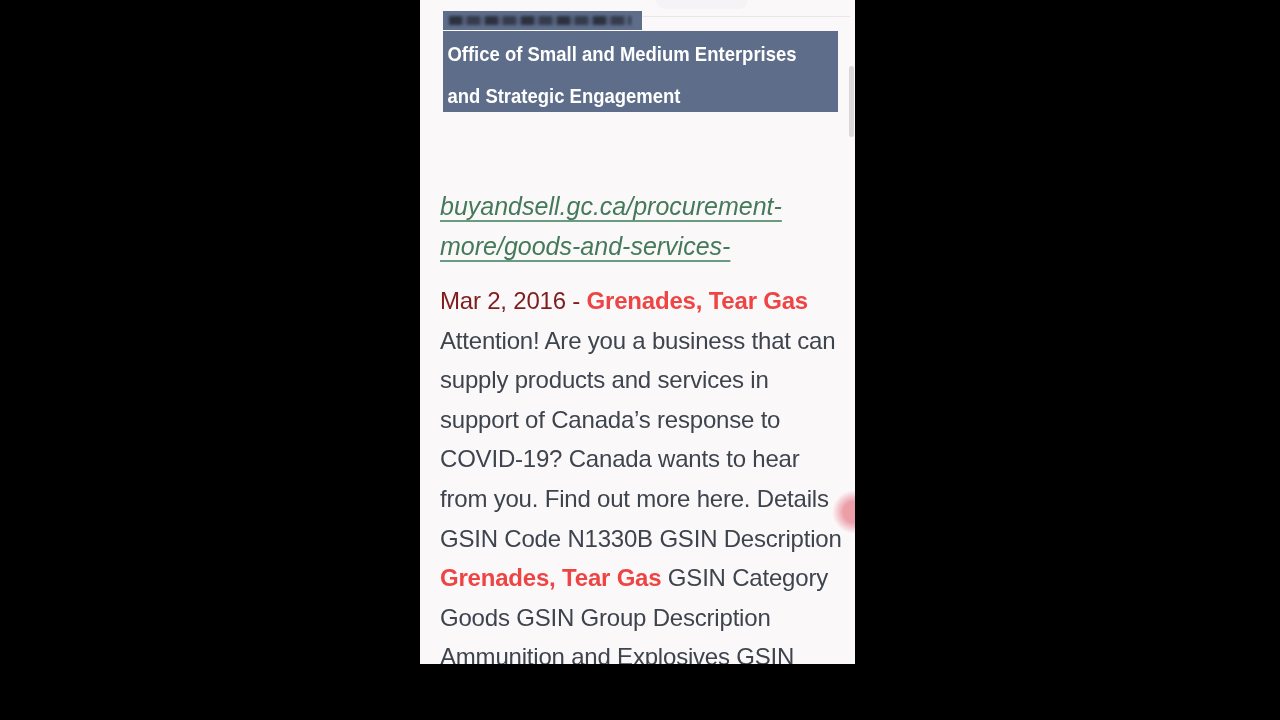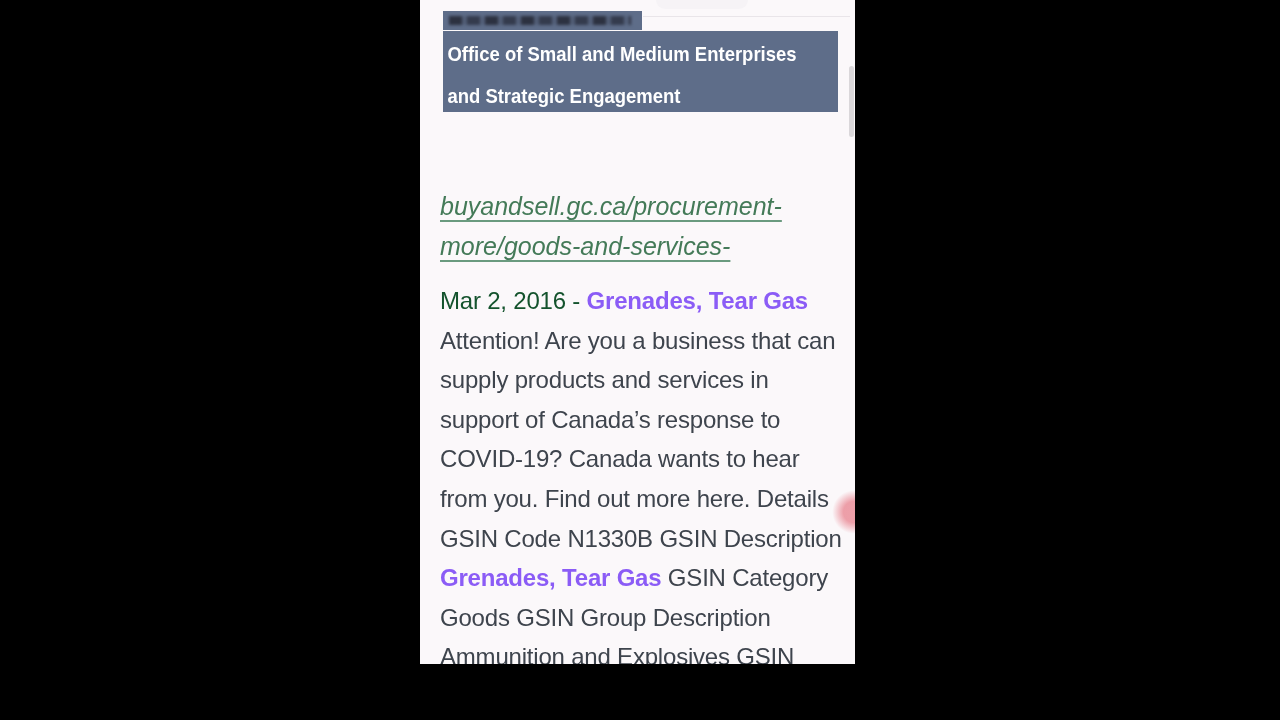--- a/index.html
+++ b/index.html
@@ -50,22 +50,22 @@
   .url-link .uline{
     display:block;text-decoration:underline;
     text-decoration-thickness:2px;text-underline-offset:5px;
     text-decoration-color:#6a9a7f;
   }
   .snippet{
     position:absolute;left:20px;top:257px;width:404px;
     font-size:24px;line-height:39.6px;color:#3e444d;
     letter-spacing:-0.2px;
   }
-  .snippet .muted{color:#14532d;}
-  .snippet .b{font-weight:bold;color:#8b5cf6;}
+  .snippet .muted{color:#7f1d1d;}
+  .snippet .b{font-weight:bold;color:#ef4444;}
   .scrollbar-thumb{
     position:absolute;left:429px;top:66px;width:5px;height:71px;
     background:#dad7da;border-radius:3px;
   }
   .touch-indicator{
     position:absolute;left:412px;top:490px;width:44px;height:44px;
     background:radial-gradient(circle,
       rgba(236,154,164,.95) 0 34%, rgba(236,154,164,0) 70%);
   }
 </style>

